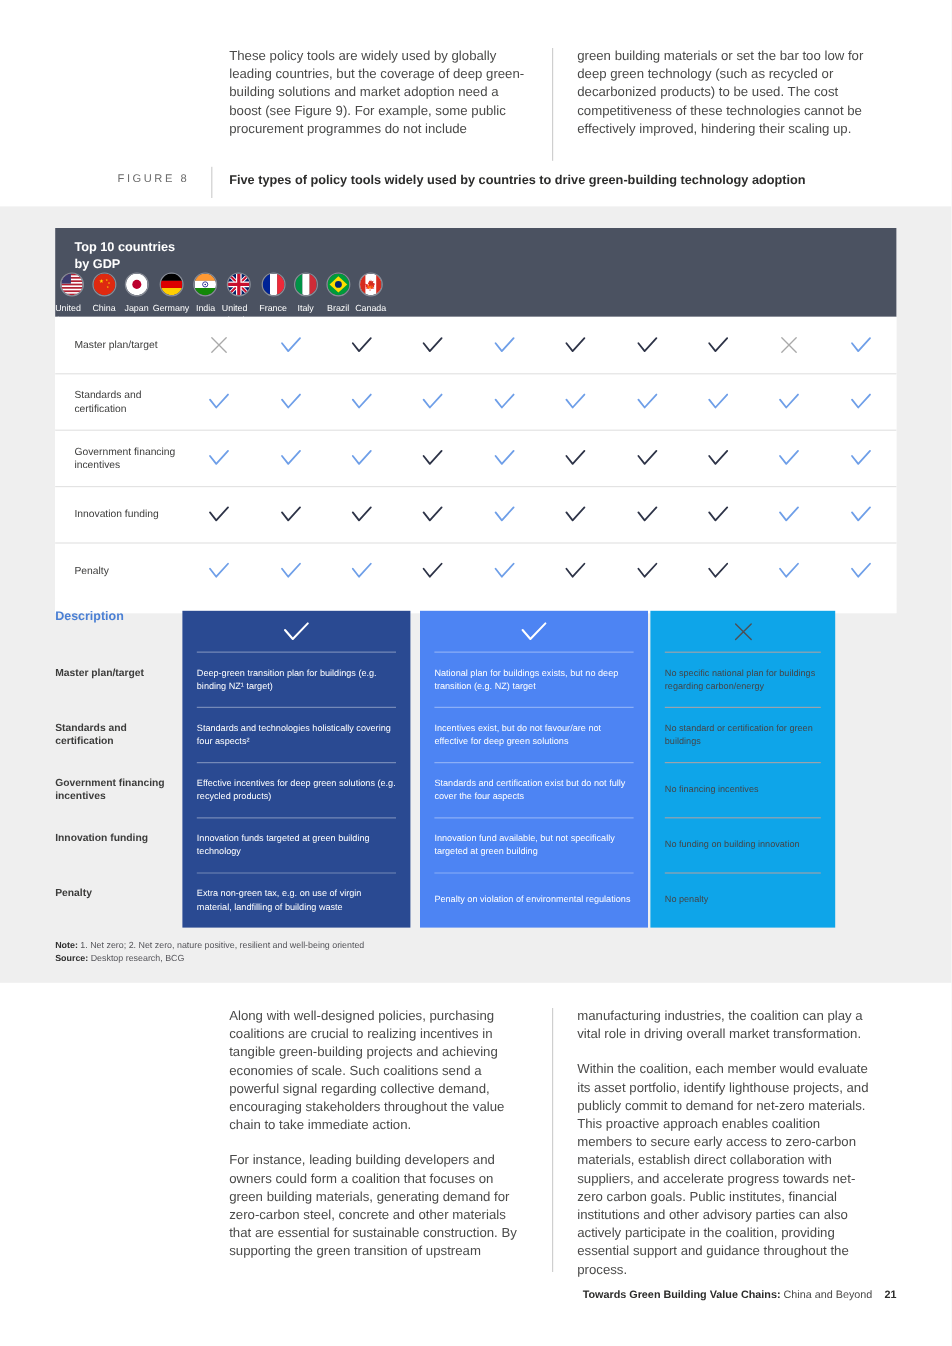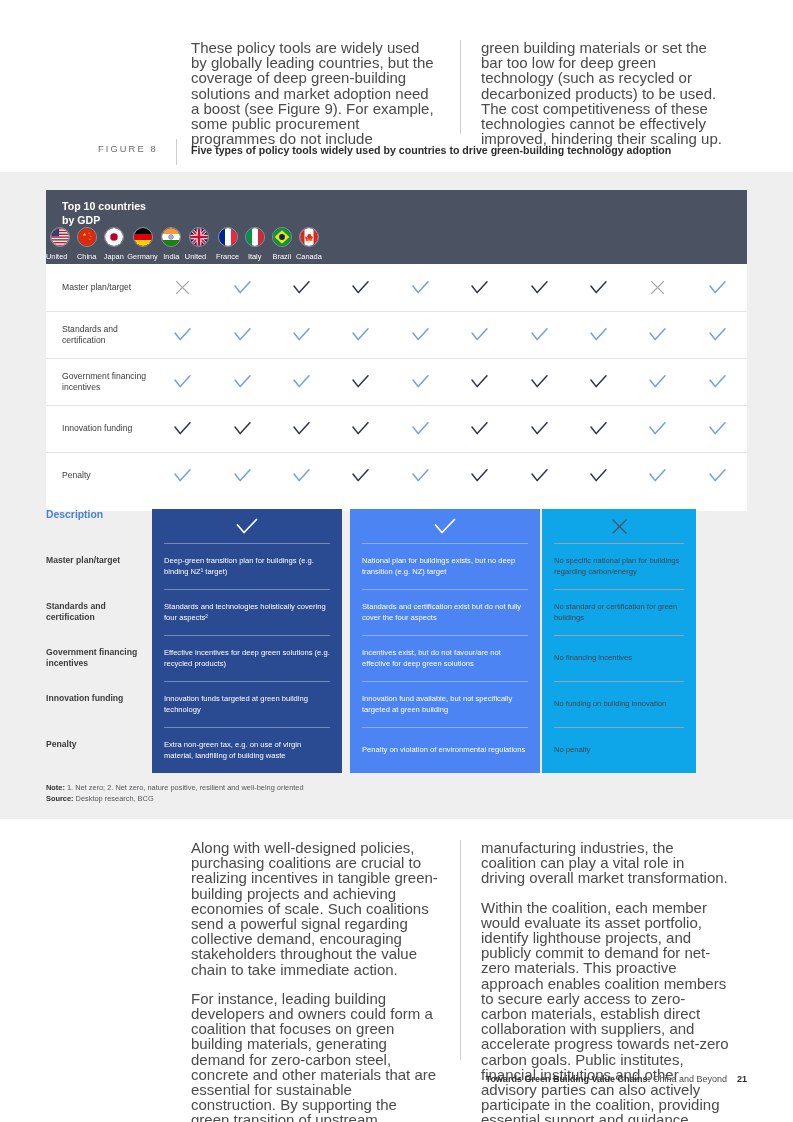--- a/index.html
+++ b/index.html
@@ -8,21 +8,21 @@
     width: 793px; height: 1122px;
     background: #ffffff;
     font-family: "Liberation Sans", sans-serif;
     color: #3c3c3b;
     position: relative;
     overflow: hidden;
   }
 
   
   .body-block { position:absolute; display:flex; }
-  .col { width: 248px; font-size: 15px; line-height: 15.2px; color:#4a4a49; }
+  .col { width: 248px; font-size: 11px; line-height: 15.2px; color:#4a4a49; }
   .col.right { margin-left: 42px; padding-left: 0; }
   .col p { margin: 0 0 14px 0; }
   .vrule {
     position:absolute; width:1px; background:#cfcfcf;
   }
   .fig-label {
     position:absolute; left:98px; top:144px;
     font-size:9.3px; letter-spacing:2.1px; color:#6b6b6b; font-weight:400;
   }
   .fig-caption-rule {
@@ -601,22 +601,22 @@
         <div class="panel-item">Innovation funds targeted at green building technology</div>
         <div class="panel-item">Extra non-green tax, e.g. on use of virgin material, landfilling of building waste</div>
       </div>
       <div class="panel p2">
         <div class="panel-icon">
           <svg class="mark" width="24" height="19" viewBox="0 0 24 19">
     <path d="M2.5 8 L9 15.5 L21.5 2.5" stroke="#ffffff" stroke-width="1.7" fill="none" stroke-linecap="round" stroke-linejoin="round"></path>
           </svg>
         </div>
         <div class="panel-item">National plan for buildings exists, but no deep transition (e.g. NZ) target</div>
+        <div class="panel-item">Incentives exist, but do not favour/are not effective for deep green solutions</div>
         <div class="panel-item">Standards and certification exist but do not fully cover the four aspects</div>
-        <div class="panel-item">Incentives exist, but do not favour/are not effective for deep green solutions</div>
         <div class="panel-item">Innovation fund available, but not specifically targeted at green building</div>
         <div class="panel-item">Penalty on violation of environmental regulations</div>
       </div>
       <div class="panel p3">
         <div class="panel-icon">
           <svg class="mark" width="19" height="19" viewBox="0 0 19 19">
       <path d="M3 3 L16 16 M16 3 L3 16" stroke="#4d5056" stroke-width="1.2" fill="none" stroke-linecap="round"></path>
           </svg>
         </div>
         <div class="panel-item">No specific national plan for buildings regarding carbon/energy</div>

